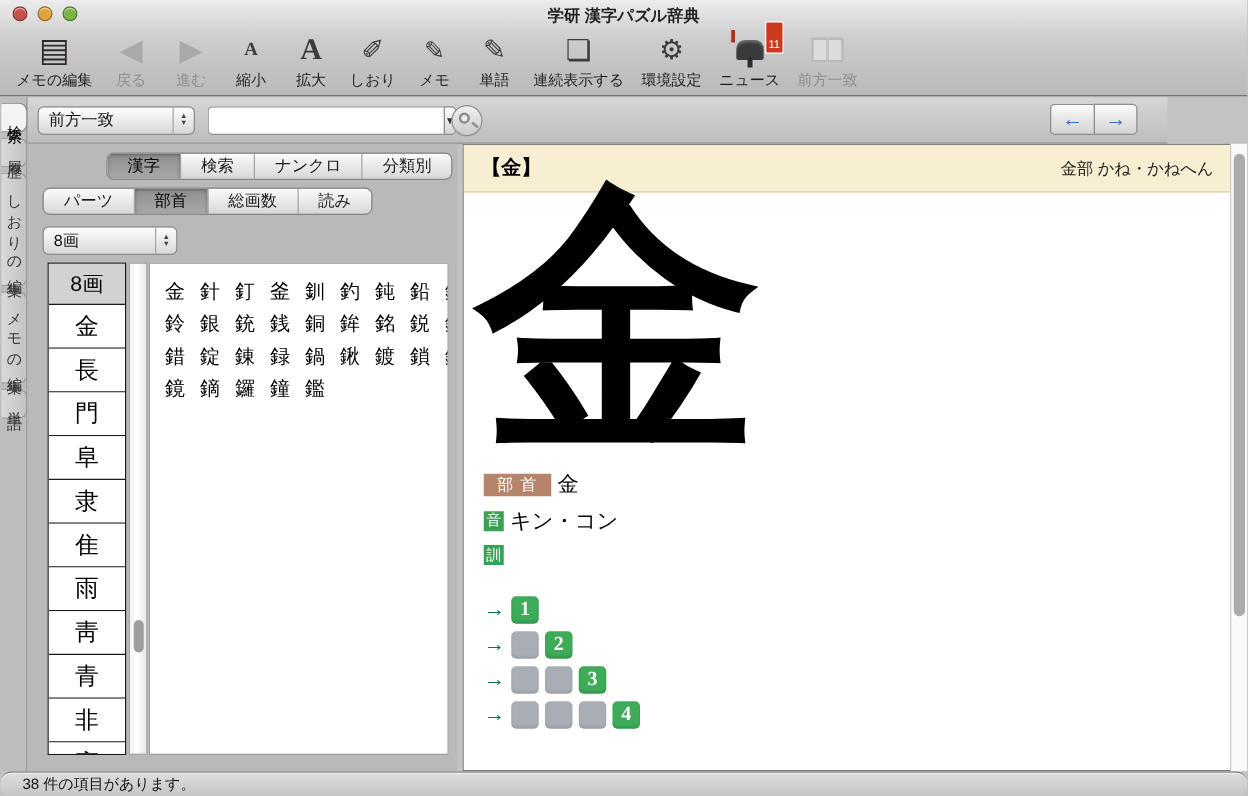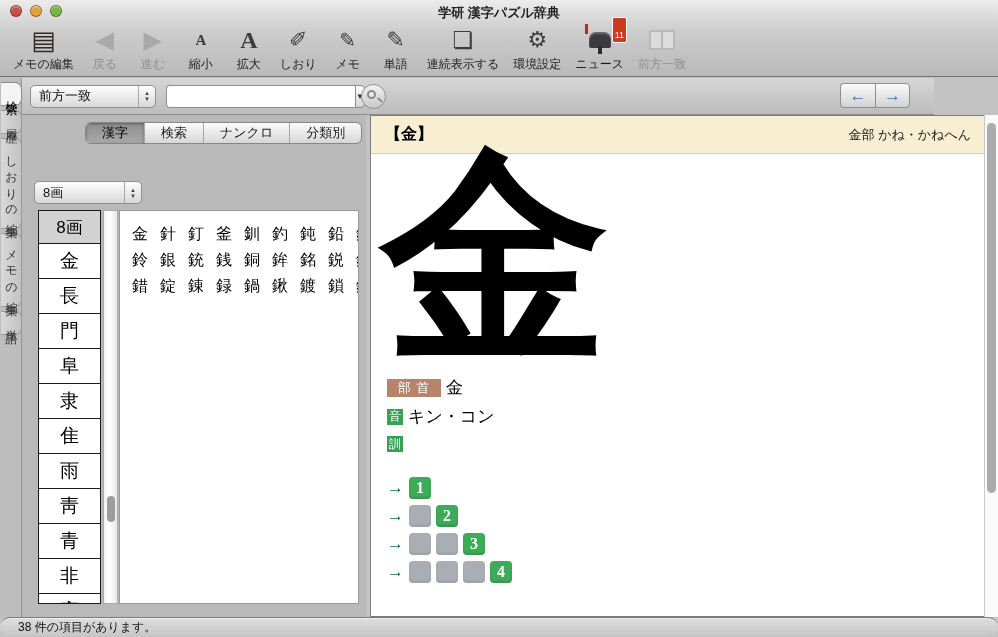--- a/index.html
+++ b/index.html
@@ -243,20 +243,26 @@
     <div class="side-tab">単語</div>
   </div>
 
 <div class="left-panel">
   <div class="seg primary">
       <div class="segment active">漢字</div>
       <div class="segment">検索</div>
       <div class="segment">ナンクロ</div>
       <div class="segment">分類別</div>
     </div>
+  <div class="seg secondary">
+      <div class="segment">パーツ</div>
+      <div class="segment active">部首</div>
+      <div class="segment">総画数</div>
+      <div class="segment">読み</div>
+    </div>
   <div class="popup stroke">
     <span class="plabel">8画</span>
     <span class="stepper">▲<br>▼</span>
   </div>
   <div class="radical-list">
       <div class="radical-cell header">8画</div>
       <div class="radical-cell">金</div>
       <div class="radical-cell">長</div>
       <div class="radical-cell">門</div>
       <div class="radical-cell">阜</div>
@@ -268,20 +274,21 @@
       <div class="radical-cell">非</div>
       <div class="radical-cell">斉</div>
     </div>
   <div class="mini-scroll">
     <div class="mini-thumb"></div>
   </div>
   <div class="kanji-panel">
       <div class="kanji-row">金 針 釘 釜 釧 釣 鈍 鉛 鉱 鉄 鉢</div>
       <div class="kanji-row">鈴 銀 銃 銭 銅 鉾 銘 鋭 鋒 錦 鋼</div>
       <div class="kanji-row">錯 錠 錬 録 鍋 鍬 鍍 鎖 鎮 鎚 鎌</div>
+      <div class="kanji-row">鏡 鏑 鑼 鐘 鑑</div>
     </div>
 </div>
 
 <div class="main-pane">
   <div class="entry-header">
     <span class="entry-title">【金】</span>
     <span class="entry-radical">金部 かね・かねへん</span>
   </div>
   <div class="entry-body">
     <div class="glyph">金</div>

